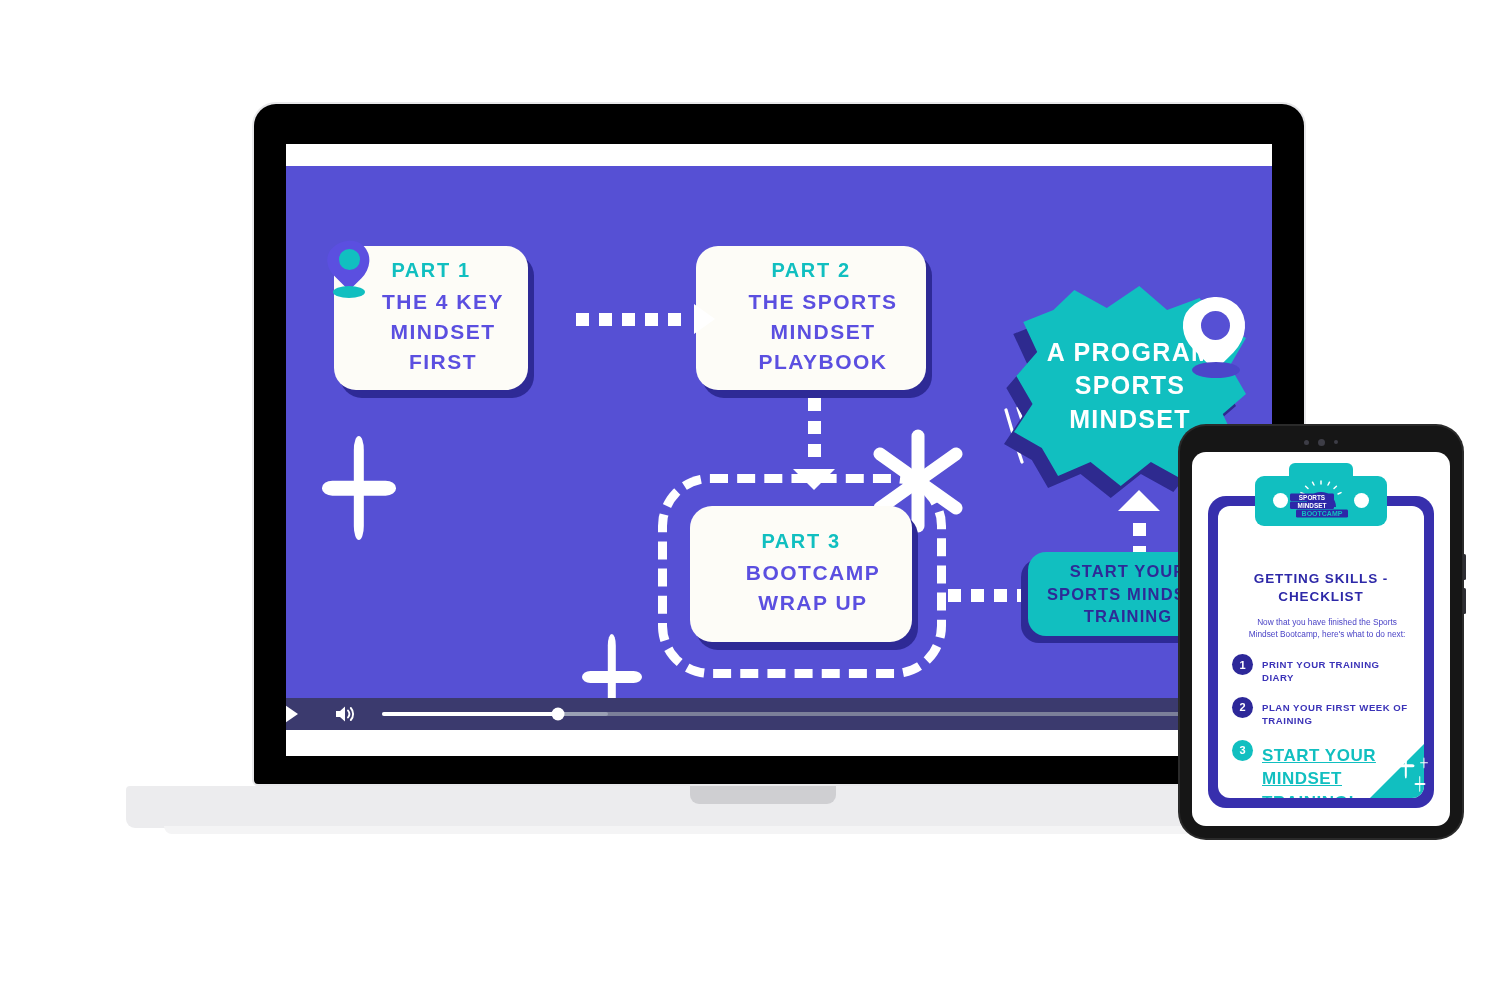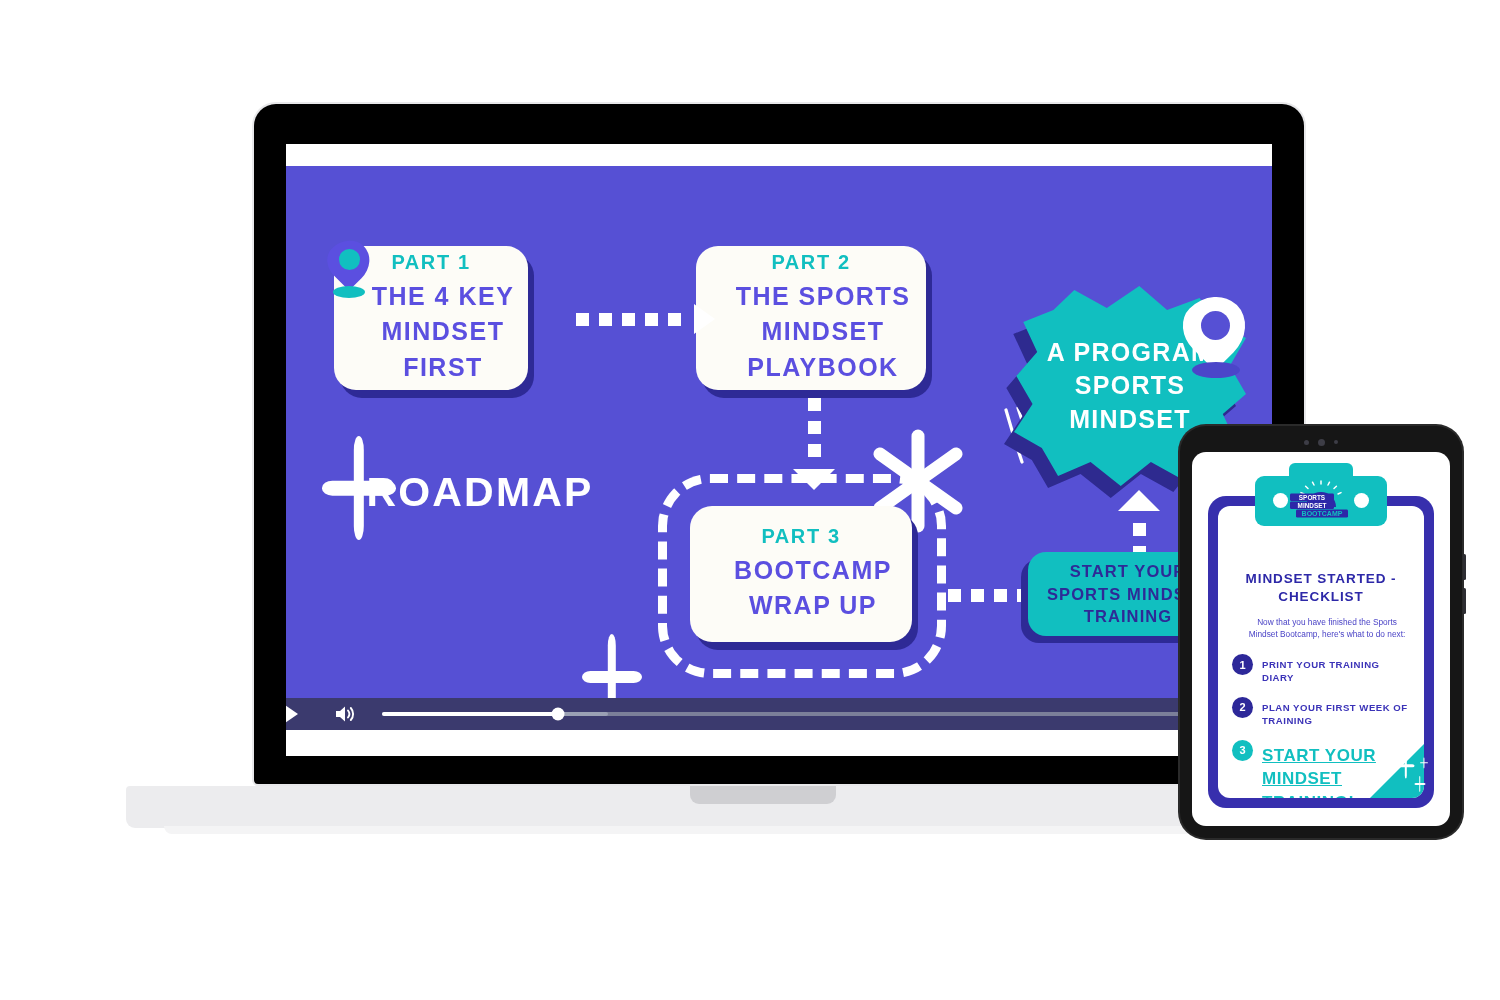--- a/index.html
+++ b/index.html
@@ -99,21 +99,21 @@
     align-items: center; justify-content: center;
     text-align: center;
   }
   .card-part {
     color: var(--teal);
     font-size: 20px; font-weight: 700; letter-spacing: 1.6px;
     margin-bottom: 5px;
   }
   .card-title {
     color: var(--violet-text);
-    font-size: 25px; font-weight: 700; letter-spacing: 1.5px;
+    font-size: 21px; font-weight: 700; letter-spacing: 1.5px;
     line-height: 1.42;
     margin-left: 24px;
   }
   #card-1 { left: 48px; top: 80px; width: 194px; height: 144px; }
   #card-2 { left: 410px; top: 80px; width: 230px; height: 144px; }
   #card-3 { left: 404px; top: 340px; width: 222px; height: 136px; }
 
   
   .dashed-ring {
     position: absolute;
@@ -332,21 +332,20 @@
 
         <svg class="asterisk" style="position:absolute;left:580px;top:262px;width:104px;height:106px;" viewBox="0 0 104 106">
           <g stroke="#ffffff" stroke-width="13" stroke-linecap="round" fill="none">
             <path d="M52 8 L52 98"></path>
             <path d="M14 26 L90 80"></path>
             <path d="M90 26 L14 80"></path>
           </g>
         </svg>
 
         <div class="roadmap-title">
-          <div>ROADMAP</div>
         </div>
 
         <div class="dashed-ring"></div>
 
         <div class="card" id="card-1">
           <div class="card-part">PART 1</div>
           <div class="card-title">
             <div>THE 4 KEY</div>
             <div>MINDSET</div>
             <div>FIRST</div>
@@ -480,21 +479,21 @@
       <i style="width:4px;height:4px;"></i>
     </div>
     <div class="tablet-btn" style="top:128px; height:26px;"></div>
     <div class="tablet-btn" style="top:162px; height:26px;"></div>
 
     <div class="tablet-screen">
       <div class="doc-frame">
         <div class="doc-inner">
 
           <div class="doc-h">
-            <div>MINDSET STARTED -</div>
+            <div>GETTING SKILLS -</div>
             <div>CHECKLIST</div>
           </div>
 
           <div class="doc-sub">Now that you have finished the Sports Mindset Bootcamp, here's what to do next:</div>
 
           <div class="doc-list">
             <div class="doc-item">
               <div class="doc-num" style="background:#2d2899;">1</div>
               <div class="doc-txt" style="color:#3b33b8;">PRINT YOUR TRAINING DIARY</div>
             </div>

